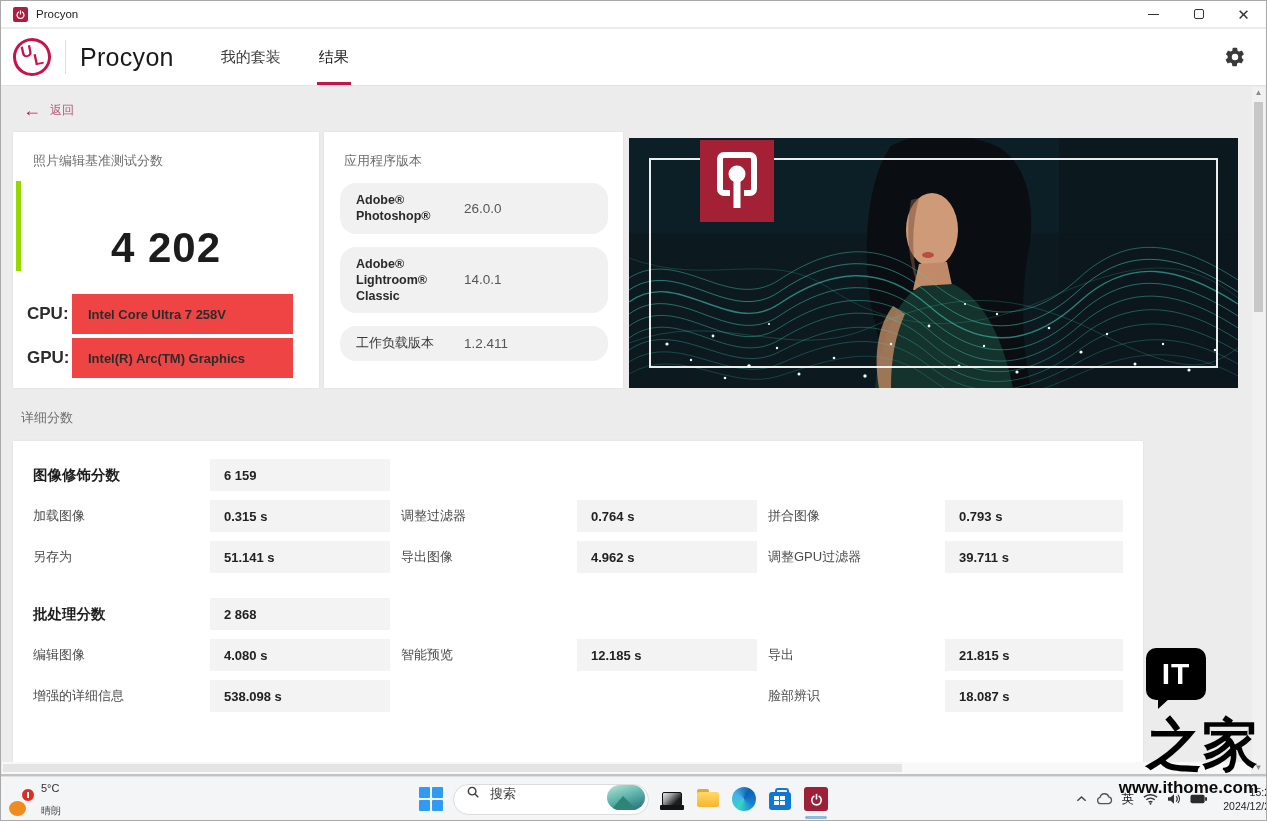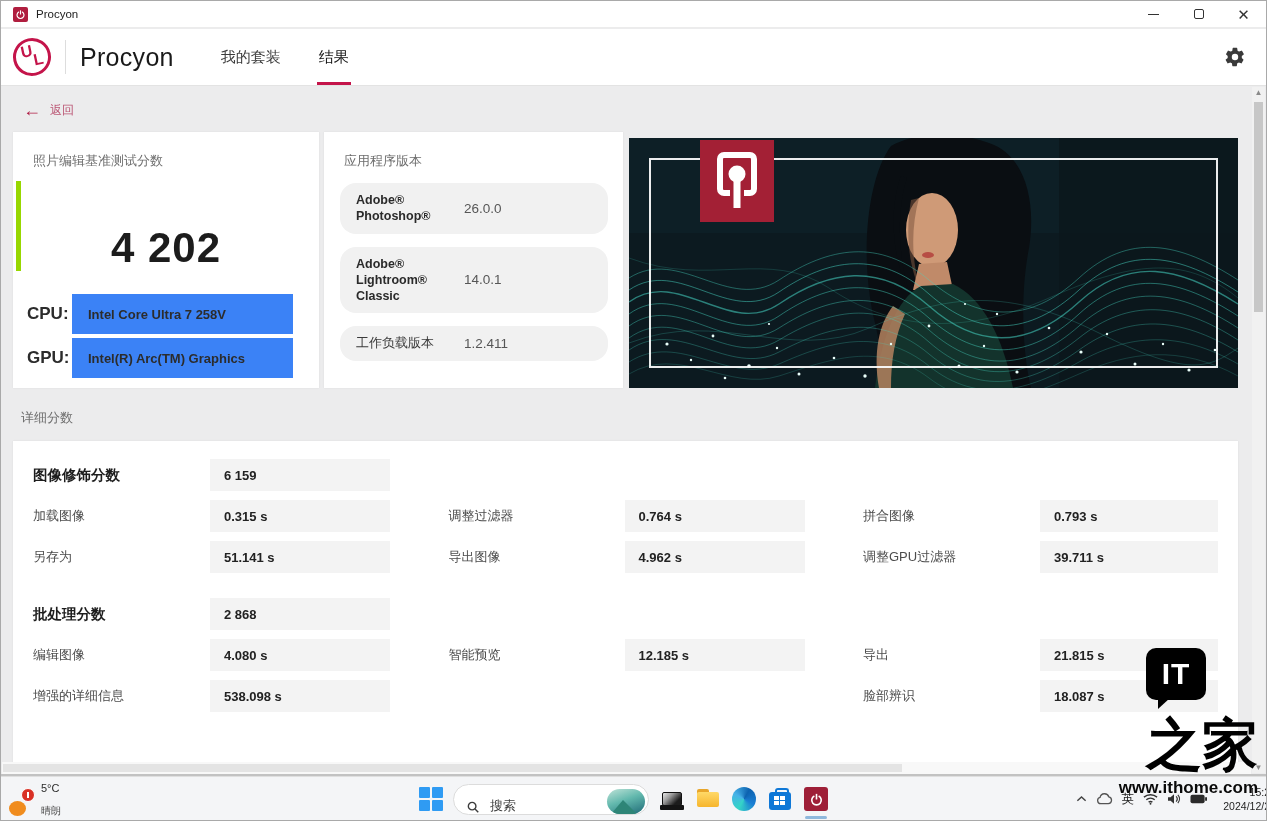--- a/index.html
+++ b/index.html
@@ -39,37 +39,37 @@
   
   .score-card{left:12px;top:131px;width:306px;height:256px;}
   .card-title{margin:20px 0 0 20px;font-size:13px;color:#6e6e6e;}
   .score-bar{position:absolute;left:3px;top:49px;width:5px;height:90px;background:#97d700;}
   .big-score{position:absolute;left:0;right:0;top:92px;text-align:center;
     font-size:42px;font-weight:bold;color:#1c1c1c;letter-spacing:1px;}
   .hw-row{position:absolute;left:0;right:0;display:flex;align-items:center;}
   .hw-row.r1{top:162px;}
   .hw-row.r2{top:206px;}
   .hw-label{width:59px;padding-left:14px;font-size:17px;font-weight:bold;color:#2c2c2c;}
-  .hw-box{flex:1;margin-right:26px;height:40px;background:#3b82f6;display:flex;align-items:center;
+  .hw-box{flex:1;margin-right:26px;height:40px;background:#ef4444;display:flex;align-items:center;
     padding-left:16px;font-size:13px;font-weight:bold;color:#2c2c2c;}
   
   .versions-card{left:323px;top:131px;width:299px;height:256px;}
   .ver-box{margin:13px 15px 0 16px;background:#f1f1f1;display:flex;padding:9px 0 9px 16px;border-radius:16px;}
   .ver-box:first-of-type{margin-top:14px;}
   .ver-name{flex:0 0 108px;font-size:12.5px;font-weight:bold;color:#2a2a2a;line-height:1.3;}
   .ver-box.cjk .ver-name{font-weight:normal;color:#3a3a3a;font-size:13px;}
   .ver-val{align-self:center;font-size:13.5px;color:#565656;}
   
   .hero{position:absolute;left:628px;top:137px;width:609px;height:250px;background:#0c1a20;overflow:hidden;}
   .hero svg{position:absolute;inset:0;}
   .hero-frame{position:absolute;inset:20px;border:2px solid rgba(255,255,255,.92);}
   .hero-logo{position:absolute;left:71px;top:2px;width:74px;height:82px;background:#a32035;}
   
   .details-title{position:absolute;left:20px;top:408px;font-size:13px;color:#6e6e6e;}
-  .details-card{left:12px;top:440px;width:1225px;height:328px;padding:18px 20px 0 20px;}
+  .details-card{left:12px;top:440px;width:1130px;height:328px;padding:18px 20px 0 20px;}
   .dgrid{display:grid;grid-template-columns:177px 180px 1fr 176px 180px 1fr 177px 178px;
     align-items:center;margin-bottom:9px;}
   .dgrid.group-gap{margin-top:25px;}
   .dlabel{font-size:13px;color:#4c4c4c;}
   .dlabel.group{font-size:14.5px;font-weight:bold;color:#1d1d1d;}
   .dbox{height:32px;background:#f3f3f3;display:flex;align-items:center;padding-left:14px;
     font-size:13px;font-weight:bold;color:#222;}
   
   .vscroll{position:absolute;right:1px;top:86px;width:13px;height:686px;background:#f1f1f1;}
   .vscroll .arr{position:absolute;left:0;right:0;text-align:center;font-size:8px;color:#8a8a8a;}
@@ -86,21 +86,21 @@
   .weather-icon{position:relative;width:26px;height:30px;}
   .weather-icon .sun{position:absolute;left:0;bottom:2px;width:17px;height:15px;border-radius:50%;background:#f08c1e;}
   .weather-icon .alert{position:absolute;right:0;top:0;width:14px;height:14px;border-radius:50%;background:#d93025;border:1px solid #fff;}
   .weather-icon .alert i{position:absolute;left:5px;top:3px;width:2px;height:6px;background:#fff;}
   .weather-text .t{font-size:11px;color:#2b2b2b;}
   .weather-text .c{font-size:10px;color:#4f4f4f;margin-top:10px;}
   .tb-center{position:absolute;left:418px;top:0;height:44px;display:flex;align-items:center;gap:10px;}
   .start{width:24px;height:24px;display:grid;grid-template-columns:11px 11px;grid-template-rows:11px 11px;gap:2px;}
   .start i{background:#2f9bf3;border-radius:1px;}
   .search-pill{width:196px;height:31px;background:#fff;border:1px solid #dcdcdc;border-radius:16px;
-    display:flex;align-items:flex-end;padding:0 3px 0 12px;}
+    display:flex;align-items:flex-start;padding:0 3px 0 12px;}
   .search-pill svg{flex:0 0 auto;}
   .search-input{border:none;outline:none;background:transparent;width:108px;margin-left:8px;
     font-size:13px;color:#333;font-family:inherit;}
   .search-input::placeholder{color:#3c3c3c;opacity:1;}
   .bing-thumb{margin-left:auto;width:38px;height:25px;border-radius:13px;overflow:hidden;position:relative;
     background:linear-gradient(160deg,#bfe3d8 0%,#62b8ad 45%,#1f6a77 100%);}
   .bing-thumb i{position:absolute;left:4px;bottom:0;width:0;height:0;
     border-left:12px solid transparent;border-right:14px solid transparent;border-bottom:14px solid #2e8577;}
   .tb-icon{position:relative;width:26px;height:26px;display:flex;align-items:center;justify-content:center;}
   .laptop .scr{width:20px;height:14px;background:linear-gradient(135deg,#e8e8e8 0%,#9a9a9a 35%,#1c1c1c 75%);border:1px solid #111;border-radius:2px;}

